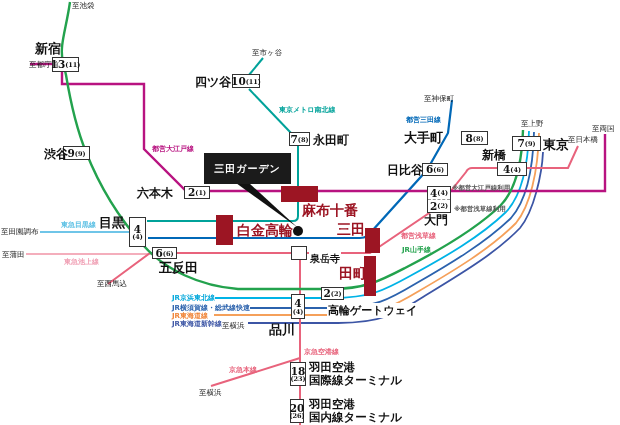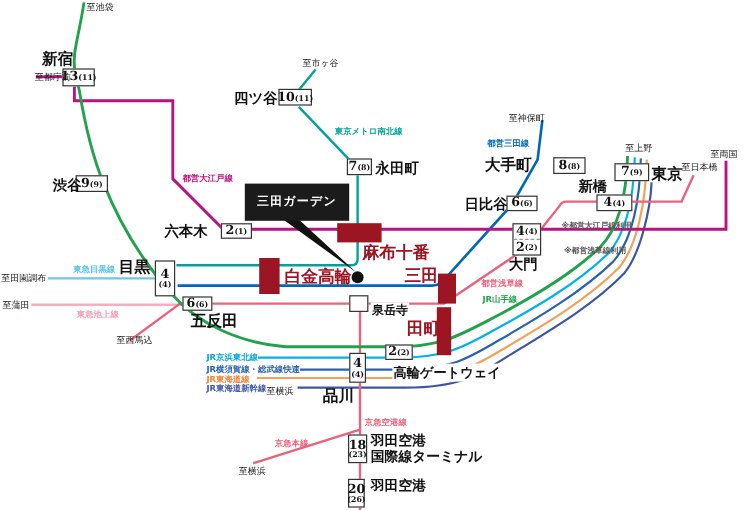--- a/index.html
+++ b/index.html
@@ -2,21 +2,21 @@
 <html><head>
 <meta charset="utf-8">
 <style>
   html,body{margin:0;padding:0;background:#fff;}
   #map{position:relative;width:620px;height:425px;background:#fff;overflow:hidden;
        font-family:"DejaVu Serif","Liberation Serif",serif;}
   svg.rail{position:absolute;left:0;top:0;z-index:1;}
   .abs{position:absolute;white-space:nowrap;z-index:4;}
   .dir{font-size:7.5px;color:#1a1a1a;}
   .ln{font-family:"DejaVu Sans","Liberation Sans",sans-serif;font-size:7px;font-weight:bold;}
-  .note{font-family:"DejaVu Sans","Liberation Sans",sans-serif;font-size:6.5px;font-weight:bold;color:#555;padding-left:16px;}
+  .note{font-family:"DejaVu Sans","Liberation Sans",sans-serif;font-size:6.5px;font-weight:bold;color:#555;}
   .sta{font-size:13px;font-weight:bold;color:#111;}
   .s12{font-size:12px;}
   .s11{font-size:11px;background:#fff;padding:0 1px;}
   .s10{font-size:10px;background:#fff;padding:0 1px;}
   .red{color:#9c1523;font-size:14px;font-weight:bold;}
   .two{line-height:1.15;font-size:11.5px;font-weight:bold;color:#111;}
   .box{position:absolute;z-index:3;background:#fff;border:1px solid #333;box-sizing:border-box;
        display:flex;align-items:center;justify-content:center;}
   .min{font-size:10.5px;font-weight:bold;color:#111;line-height:1;}
   .alt{font-size:6.5px;font-weight:bold;color:#111;line-height:1;margin-top:2px;}
@@ -163,20 +163,21 @@
   <div class="abs red" style="left:302px;top:202px;">麻布十番</div>
   <div class="abs red" style="left:237px;top:222px;">白金高輪</div>
   <div class="abs red" style="left:337px;top:221px;">三田</div>
   <div class="abs red" style="left:339px;top:265px;">田町</div>
   <div class="abs two" style="left:309px;top:361px;">
     <div>羽田空港</div>
     <div>国際線ターミナル</div>
   </div>
   <div class="abs two" style="left:309px;top:398px;">
     <div>羽田空港</div>
+    <div>国内線ターミナル</div>
   </div>
 
   <div class="abs ln" style="left:152px;top:144px;color:#b81380;text-align:center;">都営大江戸線</div>
   <div class="abs ln" style="left:279px;top:105px;color:#00a29a;">東京メトロ南北線</div>
   <div class="abs ln" style="left:406px;top:115px;color:#0068b7;">都営三田線</div>
   <div class="abs ln" style="left:61px;top:220px;color:#5bc0e4;">東急目黒線</div>
   <div class="abs ln" style="left:64px;top:257px;color:#f09fb4;">東急池上線</div>
   <div class="abs ln" style="left:401px;top:231px;color:#e8637c;">都営浅草線</div>
   <div class="abs ln" style="left:402px;top:245px;color:#23a24d;">JR山手線</div>
   <div class="abs ln" style="left:172px;top:293px;color:#00a7db;">JR京浜東北線</div>

